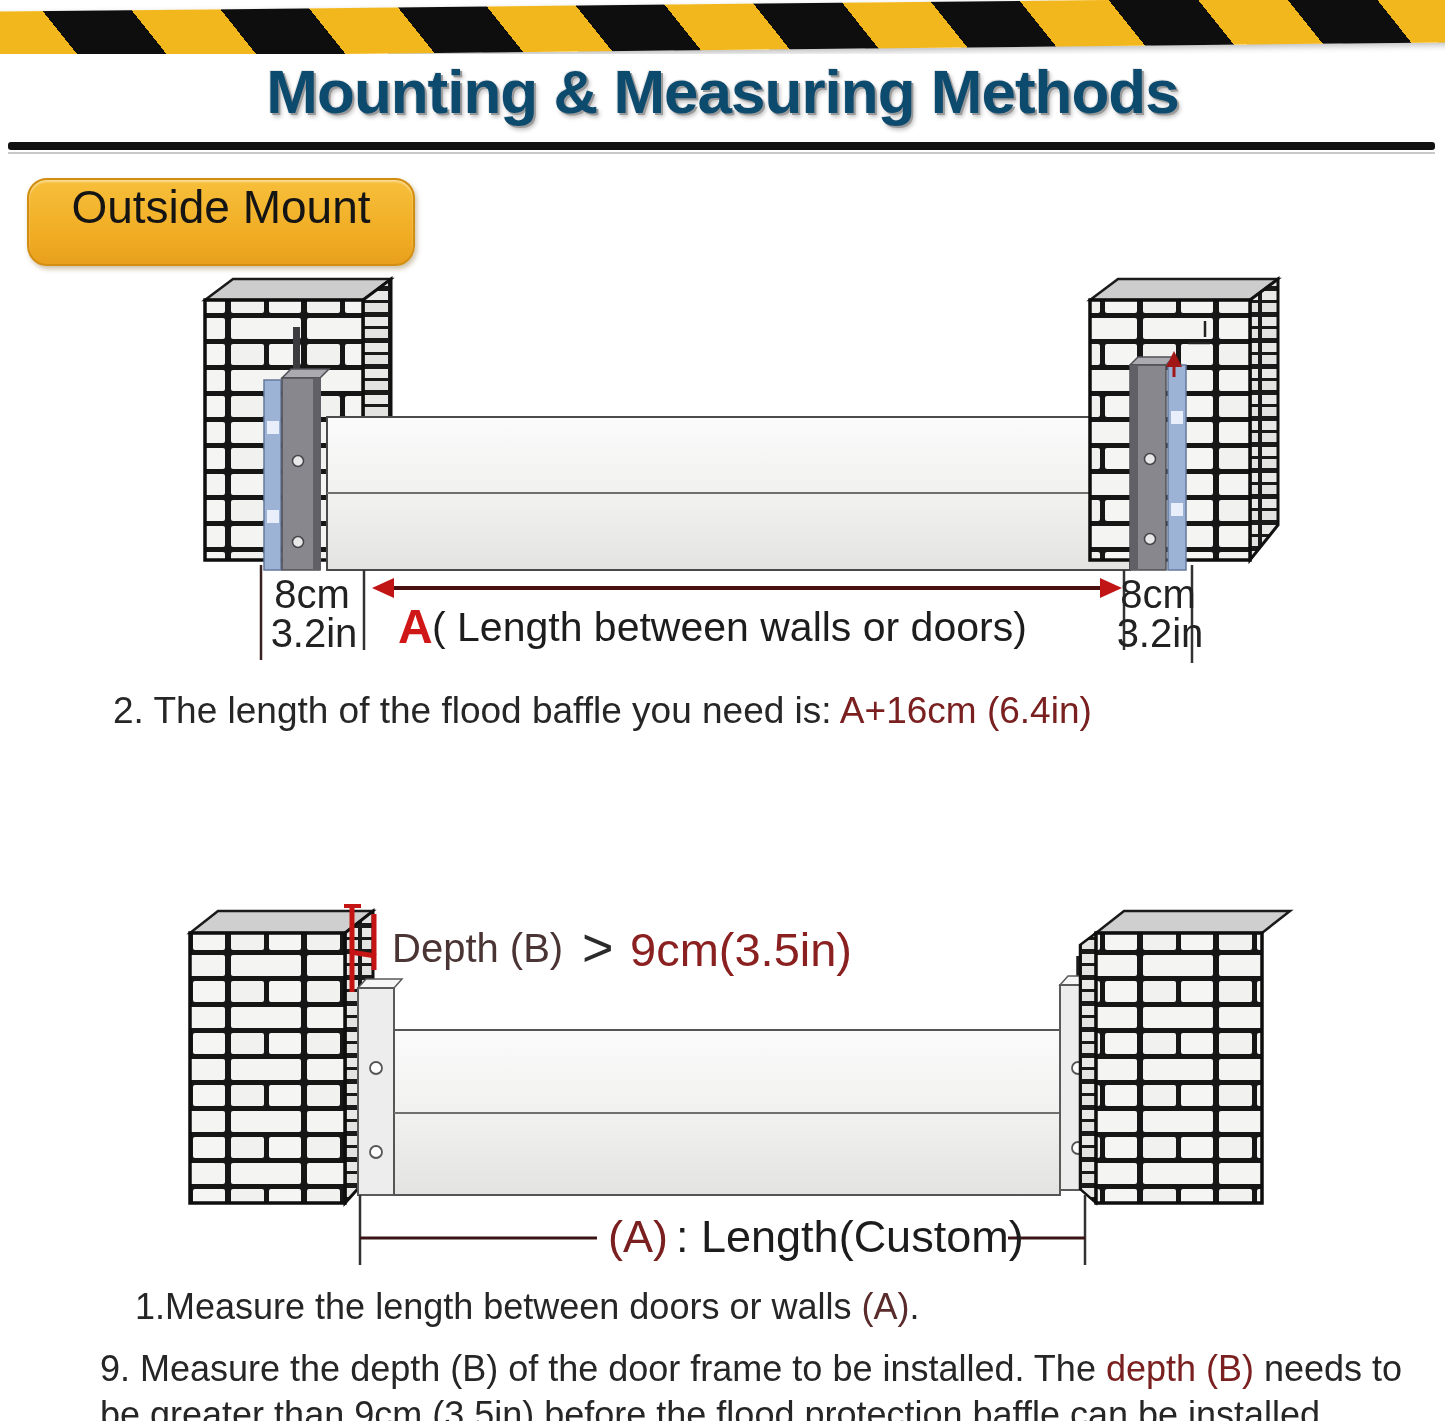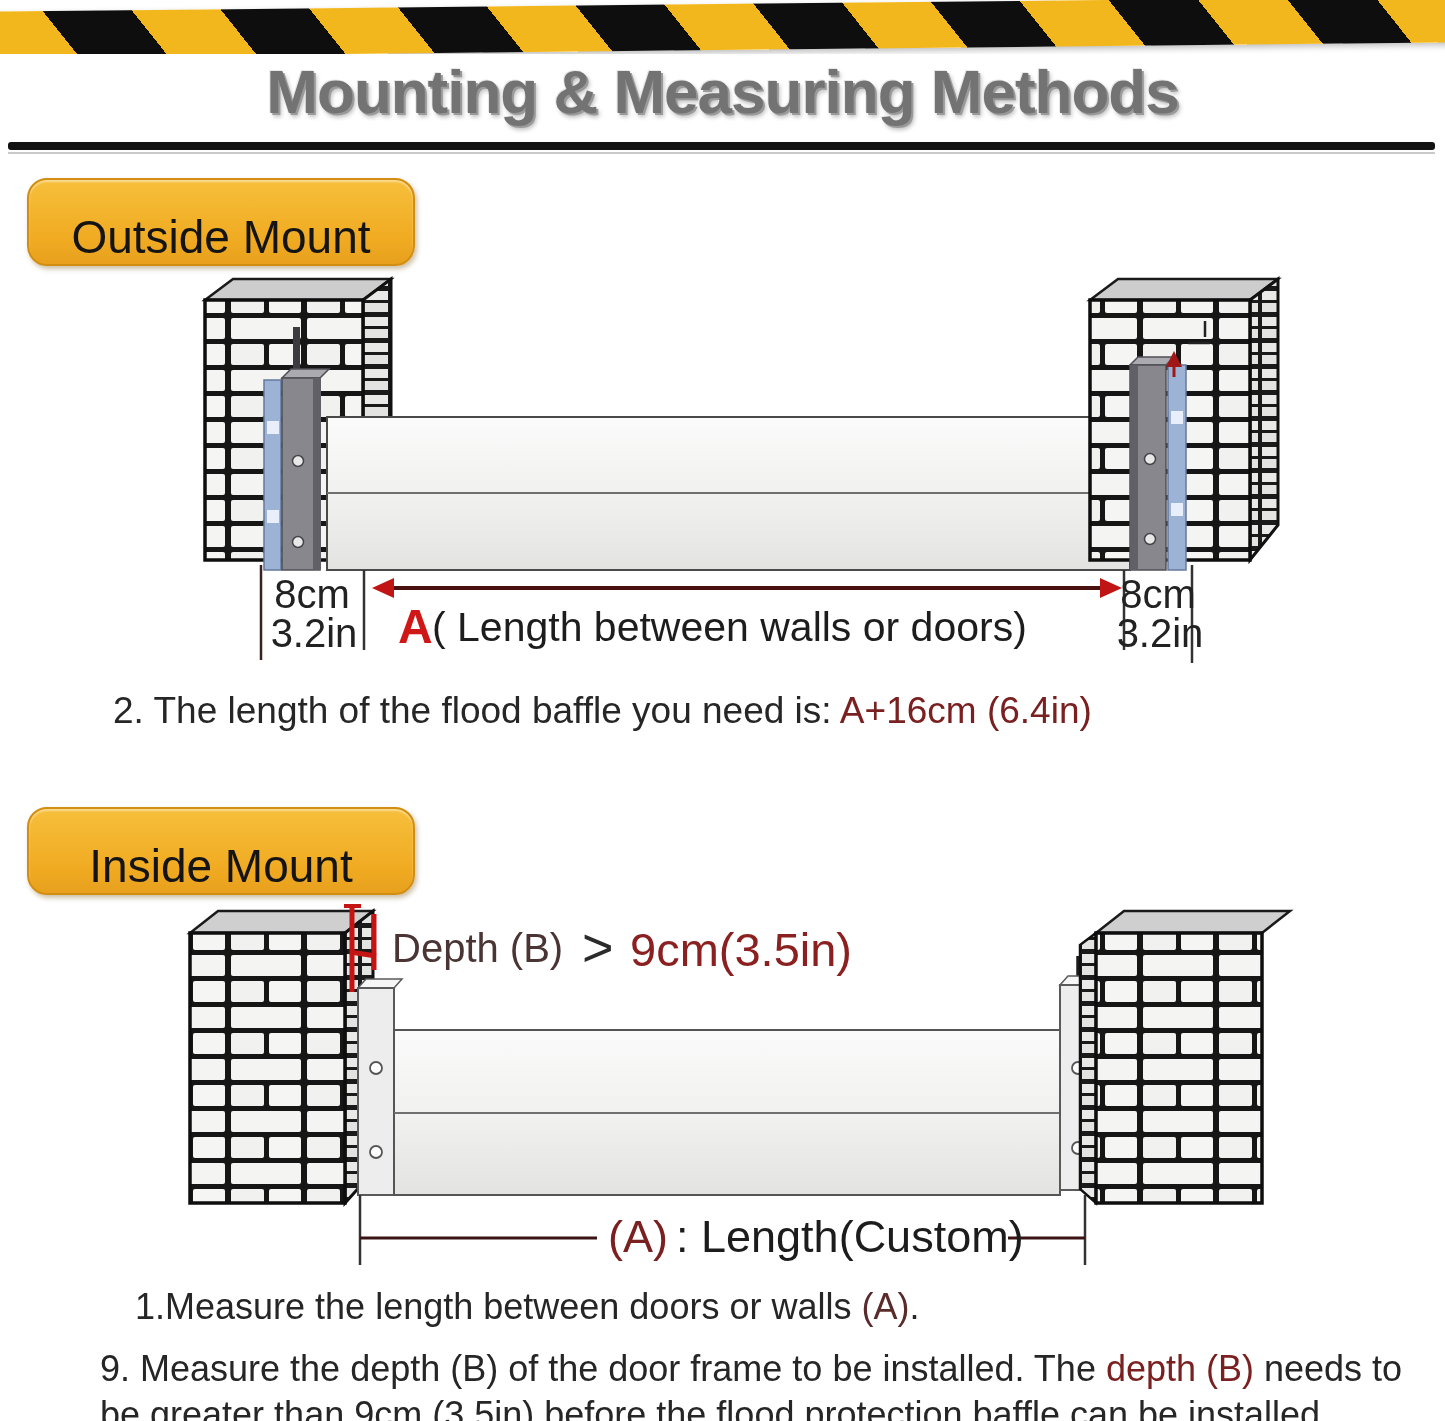--- a/index.html
+++ b/index.html
@@ -11,31 +11,31 @@
   .header{position:absolute;top:0;left:0;width:100%;height:158px;}
   .stripes-wrap{position:absolute;top:0;left:-10px;width:1465px;height:54px;overflow:hidden;}
   .stripes{
     position:absolute;top:4px;left:0;width:100%;height:46px;
     background:repeating-linear-gradient(52deg,#f2b71c 0 70px,#0e0e0e 70px 140px);
     transform:rotate(-0.6deg);
     box-shadow:0 3px 6px rgba(0,0,0,.25);
   }
   .page-title{
     position:absolute;top:56px;left:0;width:100%;text-align:center;
-    font-size:62px;font-weight:bold;letter-spacing:-1px;color:#737373;
+    font-size:62px;font-weight:bold;letter-spacing:-1px;color:#0c4a6e;
     text-shadow:2px 2px 0 #9a9a9a,-1px -1px 0 #e8e8e8,3px 4px 4px rgba(0,0,0,.25);
   }
   .title-underline{position:absolute;top:142px;left:8px;width:1427px;height:8px;background:#121212;border-radius:3px;}
   .title-underline2{position:absolute;top:152px;left:8px;width:1427px;height:2px;background:#c9c9c9;}
   
   .badge{
     position:absolute;left:27px;width:388px;height:88px;box-sizing:border-box;
     background:linear-gradient(180deg,#f7bf3b 0%,#f0ab22 70%,#e8a01d 100%);
     border:2px solid #d28e12;border-radius:20px;
-    display:flex;align-items:flex-end;justify-content:center;
+    display:flex;align-items:flex-start;justify-content:center;
     font-size:46px;color:#141414;
     box-shadow:2px 3px 5px rgba(110,75,0,.35), inset 0 2px 2px rgba(255,255,255,.45);
   }
   .badge.outside{top:178px;}
   .badge.inside{top:807px;}
   
   .diagram{position:absolute;left:0;}
   .diagram.one{top:263px;}
   .diagram.two{top:900px;}
   svg text{font-family:"Liberation Sans",sans-serif;}
@@ -149,23 +149,20 @@
     <text x="398" y="380" font-size="48" font-weight="bold" fill="#d01717">A</text>
     <text x="432" y="378" font-size="41" fill="#1d1d1d">( Length between walls or doors)</text>
     <text x="1158" y="345" font-size="40" fill="#222" text-anchor="middle">8cm</text>
     <text x="1160" y="384" font-size="40" fill="#222" text-anchor="middle">3.2in</text>
   </svg>
 
   <div class="steps first">
     <p><span>2. The length of the flood baffle you need is: </span><span class="accent-maroon">A+16cm (6.4in)</span></p>
   </div>
 
-  <div class="badge inside">
-    <span>Inside Mount</span>
-  </div>
 
   <svg class="diagram two" width="1445" height="370" viewBox="0 0 1445 370">
 
     <g>
       <polygon points="190,33 345,33 373,11 218,11" fill="#cfcfcf" stroke="#1a1a1a" stroke-width="2.5"></polygon>
       <polygon points="345,33 373,11 373,272 345,303" fill="url(#brickSide)" stroke="#111" stroke-width="3"></polygon>
       <rect x="190" y="33" width="155" height="270" fill="url(#brickFront)" stroke="#0e0e0e" stroke-width="3.5"></rect>
     </g>
 
     <g stroke="#c41414" stroke-width="5" fill="none">

